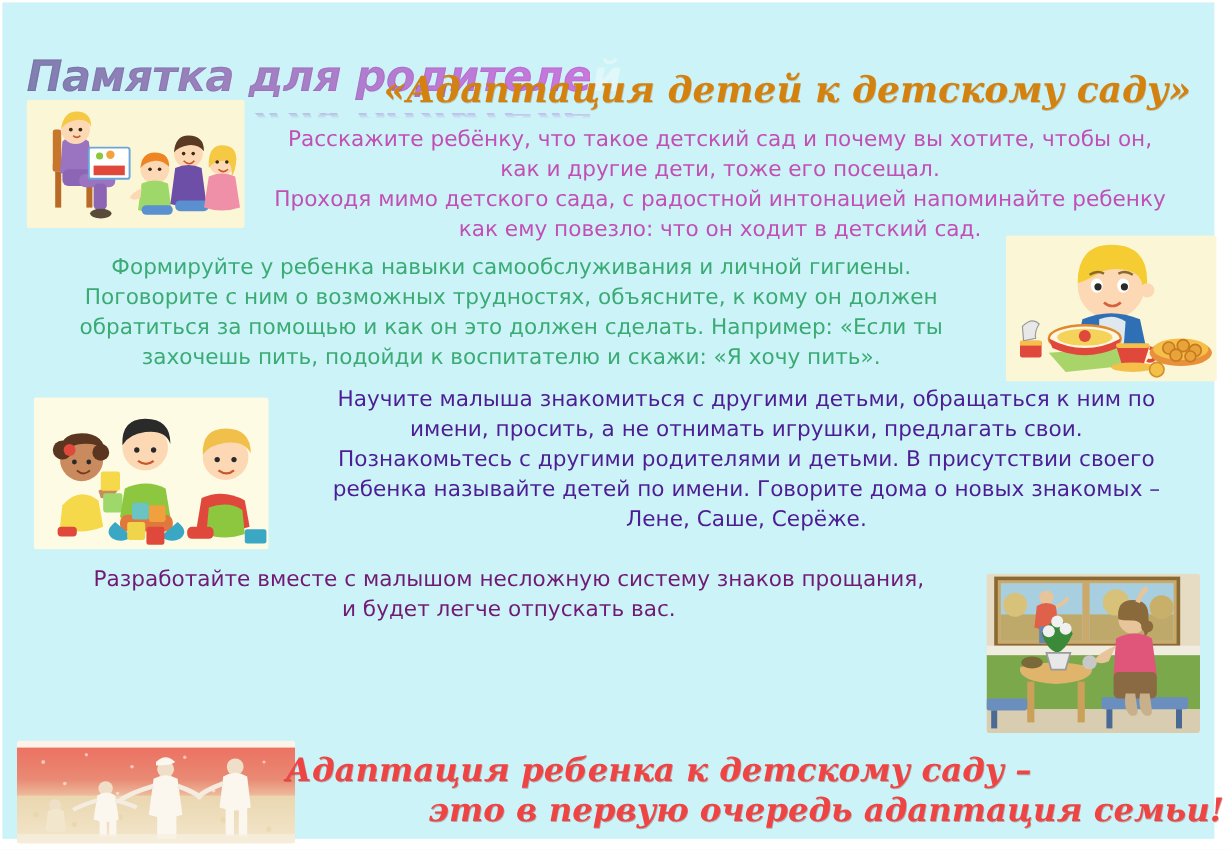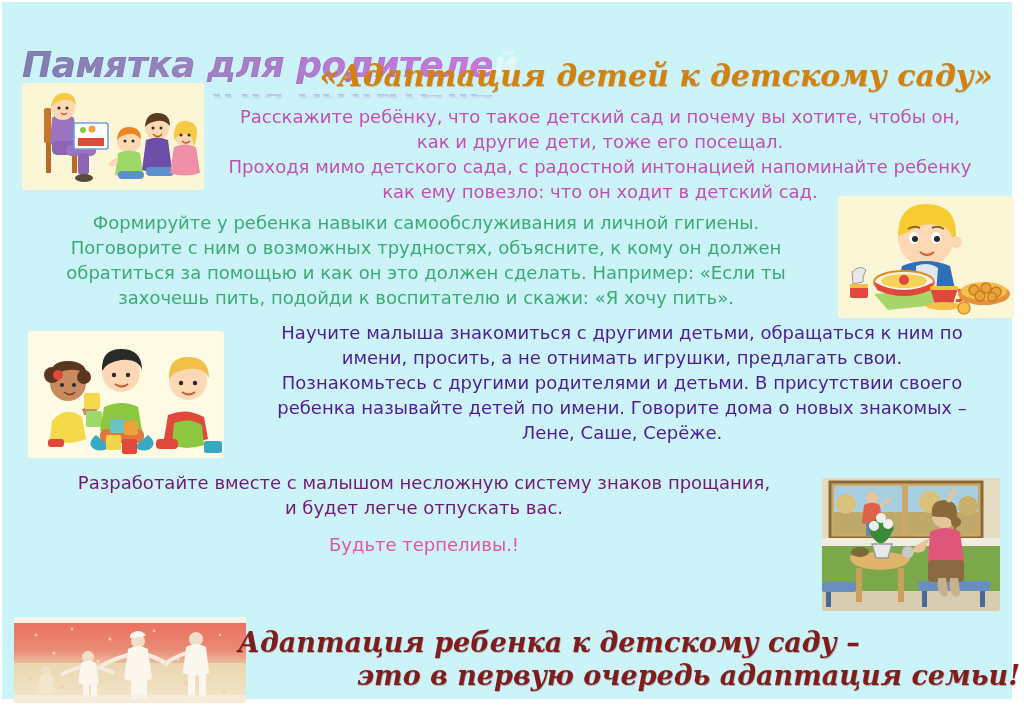--- a/index.html
+++ b/index.html
@@ -110,21 +110,21 @@
   .footer {
     position: absolute;
     left: 200px;
     top: 626px;
     width: 820px;
     font-family: "DejaVu Serif", serif;
     font-weight: bold;
     font-style: italic;
     font-size: 27px;
     line-height: 33px;
-    color: #7f1d1d;
+    color: #ef4444;
     text-shadow: 0.6px 0.6px 0 rgba(120,0,0,0.3);
   }
   .footer-l1 { text-align: left; padding-left: 38px; }
   .footer-l2 { text-align: right; }
 
   
   .illus {
     position: absolute;
     overflow: hidden;
     border-radius: 3px;
@@ -305,21 +305,20 @@
       <rect x="78" y="104" width="15" height="15" rx="2" fill="#f0d44a"></rect>
       <rect x="94" y="108" width="15" height="15" rx="2" fill="#e0483c"></rect>
       <rect x="96" y="90" width="14" height="14" rx="2" fill="#f0a03c"></rect>
       <rect x="82" y="88" width="14" height="14" rx="2" fill="#6ac4c4"></rect>
     </svg>
   </div>
 
   <div class="para p-blue" id="p4">Разработайте вместе с малышом несложную систему знаков прощания,
 и будет легче отпускать вас.</div>
 
-  <div class="para p-pink" id="p5a">Будьте терпеливы.!</div>
 
   <div class="illus" id="illus-window">
     <svg viewBox="0 0 178 133" xmlns="http://www.w3.org/2000/svg">
       <rect width="178" height="133" fill="#e8e2cf"></rect>
 
       <rect x="0" y="0" width="178" height="62" fill="#e6dcc4"></rect>
 
       <rect x="8" y="4" width="152" height="56" fill="#caa96a" stroke="#8a6a34" stroke-width="3"></rect>
       <rect x="12" y="8" width="68" height="48" fill="#a8cfe0"></rect>
       <rect x="86" y="8" width="70" height="48" fill="#a8cfe0"></rect>

